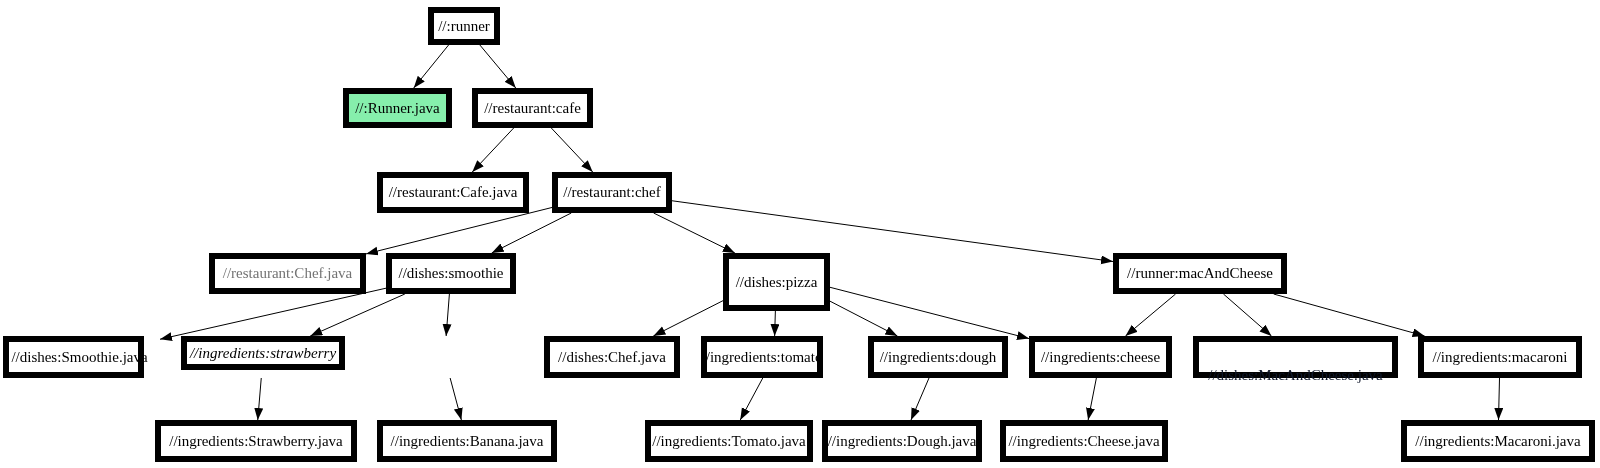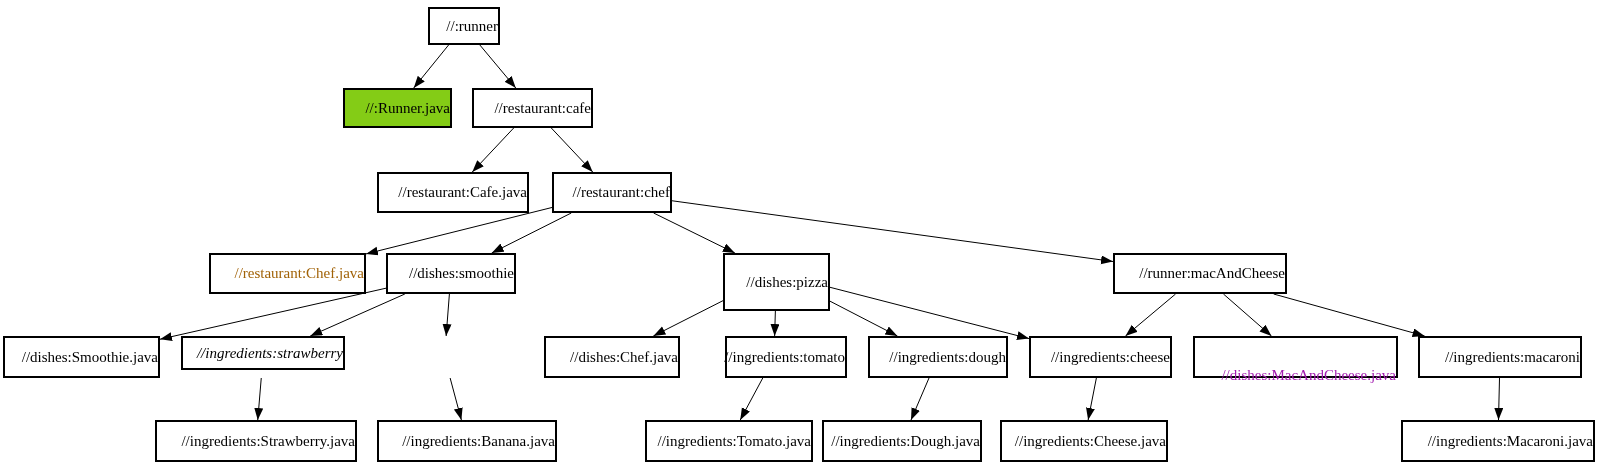--- a/index.html
+++ b/index.html
@@ -25,25 +25,25 @@
   .node-layer {
     position: absolute;
     left: 0;
     top: 0;
     width: 1600px;
     height: 468px;
   }
   .node {
     position: absolute;
     box-sizing: border-box;
-    border: 2px solid #eab308;
+    border: 6px solid #eab308;
     background: #ffffff;
     display: flex;
     align-items: center;
-    justify-content: flex-end;
+    justify-content: center;
   }
   .node .label {
     font-size: 15px;
     color: #000000;
     white-space: nowrap;
     line-height: 1;
   }
 </style>
 </head>
 <body>
@@ -79,64 +79,64 @@
         <line x1="762.75" y1="378" x2="740.25" y2="420" stroke="#000000" stroke-width="1" marker-end="url(#arrowhead)"></line>
         <line x1="929" y1="378" x2="911" y2="420" stroke="#000000" stroke-width="1" marker-end="url(#arrowhead)"></line>
         <line x1="1096.375" y1="378" x2="1088.125" y2="420" stroke="#000000" stroke-width="1" marker-end="url(#arrowhead)"></line>
         <line x1="1499.5" y1="378" x2="1498.5" y2="420" stroke="#000000" stroke-width="1" marker-end="url(#arrowhead)"></line>
       </g>
   </svg>
   <div class="node-layer" id="node-layer">
       <div class="node" style="left: 428px; top: 7px; width: 72px; height: 38px; border-color: rgb(0, 0, 0); background: rgb(255, 255, 255);">
         <span class="label" style="color: rgb(0, 0, 0);">//:runner</span>
       </div>
-      <div class="node" style="left: 343px; top: 88px; width: 109px; height: 40px; border-color: rgb(0, 0, 0); background: #84cc16;">
+      <div class="node" style="left: 343px; top: 88px; width: 109px; height: 40px; border-color: rgb(0, 0, 0); background: #86efac;">
         <span class="label" style="color: rgb(0, 0, 0);">//:Runner.java</span>
       </div>
       <div class="node" style="left: 472px; top: 88px; width: 121px; height: 40px; border-color: rgb(0, 0, 0); background: rgb(255, 255, 255);">
         <span class="label" style="color: rgb(0, 0, 0);">//restaurant:cafe</span>
       </div>
       <div class="node" style="left: 377px; top: 172px; width: 152px; height: 41px; border-color: rgb(0, 0, 0); background: rgb(255, 255, 255);">
         <span class="label" style="color: rgb(0, 0, 0);">//restaurant:Cafe.java</span>
       </div>
       <div class="node" style="left: 552px; top: 172px; width: 120px; height: 41px; border-color: rgb(0, 0, 0); background: rgb(255, 255, 255);">
         <span class="label" style="color: rgb(0, 0, 0);">//restaurant:chef</span>
       </div>
       <div class="node" style="left: 209px; top: 253px; width: 157px; height: 41px; border-color: rgb(0, 0, 0); background: rgb(255, 255, 255);">
-        <span class="label" style="color: #a16207;">//restaurant:Chef.java</span>
+        <span class="label" style="color: #737373;">//restaurant:Chef.java</span>
       </div>
       <div class="node" style="left: 386px; top: 253px; width: 130px; height: 41px; border-color: rgb(0, 0, 0); background: rgb(255, 255, 255);">
         <span class="label" style="color: rgb(0, 0, 0);">//dishes:smoothie</span>
       </div>
       <div class="node" style="left: 723px; top: 253px; width: 107px; height: 58px; border-color: rgb(0, 0, 0); background: rgb(255, 255, 255);">
         <span class="label" style="color: rgb(0, 0, 0);">//dishes:pizza</span>
       </div>
       <div class="node" style="left: 1113px; top: 253px; width: 174px; height: 41px; border-color: rgb(0, 0, 0); background: rgb(255, 255, 255);">
         <span class="label" style="color: rgb(0, 0, 0);">//runner:macAndCheese</span>
       </div>
-      <div class="node" style="left: 3px; top: 336px; width: 157px; height: 42px; border-color: rgb(0, 0, 0); background: rgb(255, 255, 255); padding-left: 12px;">
+      <div class="node" style="left: 3px; top: 336px; width: 141px; height: 42px; border-color: rgb(0, 0, 0); background: rgb(255, 255, 255); padding-left: 12px;">
         <span class="label" style="color: rgb(0, 0, 0);">//dishes:Smoothie.java</span>
       </div>
       <div class="node" style="left: 181px; top: 336px; width: 164px; height: 34px; border-color: rgb(0, 0, 0); background: rgb(255, 255, 255); font-style: italic;">
         <span class="label" style="color: rgb(0, 0, 0);">//ingredients:strawberry</span>
       </div>
       <div class="node" style="left: 544px; top: 336px; width: 136px; height: 42px; border-color: rgb(0, 0, 0); background: rgb(255, 255, 255);">
         <span class="label" style="color: rgb(0, 0, 0);">//dishes:Chef.java</span>
       </div>
-      <div class="node" style="left: 701px; top: 336px; width: 122px; height: 42px; border-color: rgb(0, 0, 0); background: rgb(255, 255, 255); margin-left: 24px;">
+      <div class="node" style="left: 701px; top: 336px; width: 122px; height: 42px; border-color: rgb(0, 0, 0); background: rgb(255, 255, 255);">
         <span class="label" style="color: rgb(0, 0, 0);">//ingredients:tomato</span>
       </div>
       <div class="node" style="left: 868px; top: 336px; width: 140px; height: 42px; border-color: rgb(0, 0, 0); background: rgb(255, 255, 255);">
         <span class="label" style="color: rgb(0, 0, 0);">//ingredients:dough</span>
       </div>
       <div class="node" style="left: 1029px; top: 336px; width: 143px; height: 42px; border-color: rgb(0, 0, 0); background: rgb(255, 255, 255);">
         <span class="label" style="color: rgb(0, 0, 0);">//ingredients:cheese</span>
       </div>
       <div class="node" style="left: 1193px; top: 336px; width: 205px; height: 42px; border-color: rgb(0, 0, 0); background: rgb(255, 255, 255);">
-        <span class="label" style="color: #a21caf; margin-top: 36px;">//dishes:MacAndCheese.java</span>
+        <span class="label" style="color: #0f172a; margin-top: 36px;">//dishes:MacAndCheese.java</span>
       </div>
       <div class="node" style="left: 1418px; top: 336px; width: 164px; height: 42px; border-color: rgb(0, 0, 0); background: rgb(255, 255, 255);">
         <span class="label" style="color: rgb(0, 0, 0);">//ingredients:macaroni</span>
       </div>
       <div class="node" style="left: 155px; top: 420px; width: 202px; height: 42px; border-color: rgb(0, 0, 0); background: rgb(255, 255, 255);">
         <span class="label" style="color: rgb(0, 0, 0);">//ingredients:Strawberry.java</span>
       </div>
       <div class="node" style="left: 377px; top: 420px; width: 180px; height: 42px; border-color: rgb(0, 0, 0); background: rgb(255, 255, 255);">
         <span class="label" style="color: rgb(0, 0, 0);">//ingredients:Banana.java</span>
       </div>

